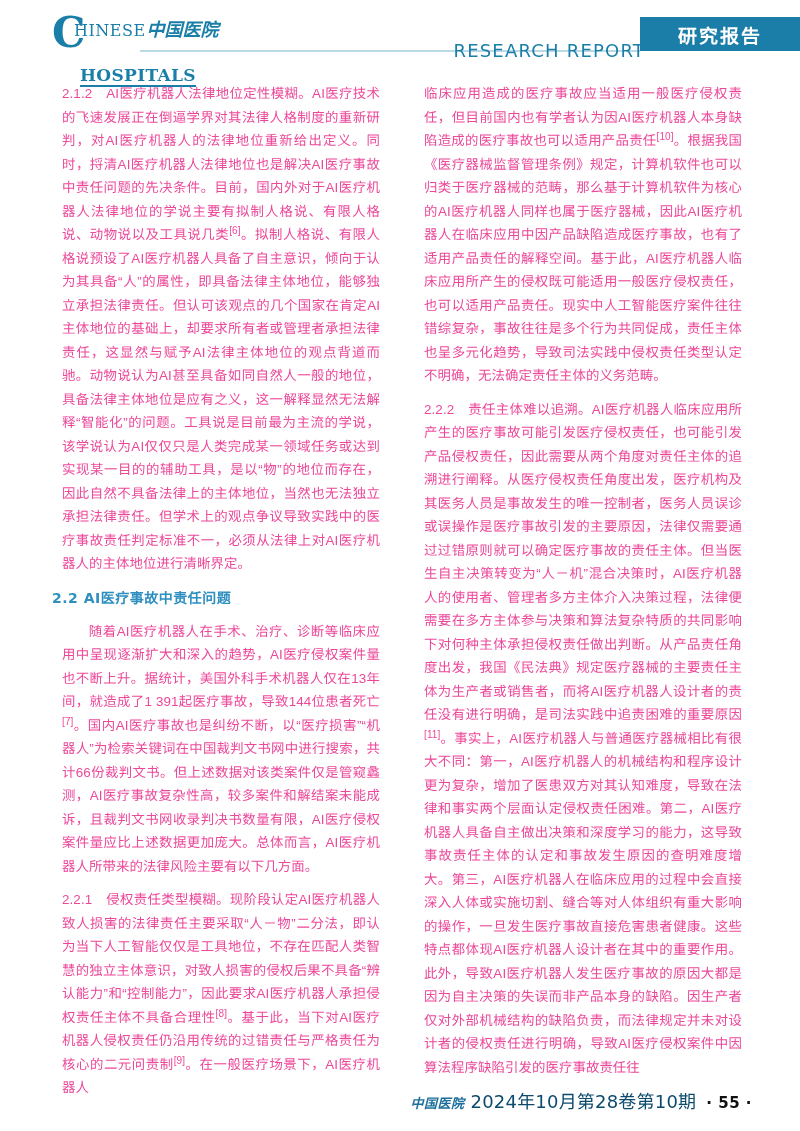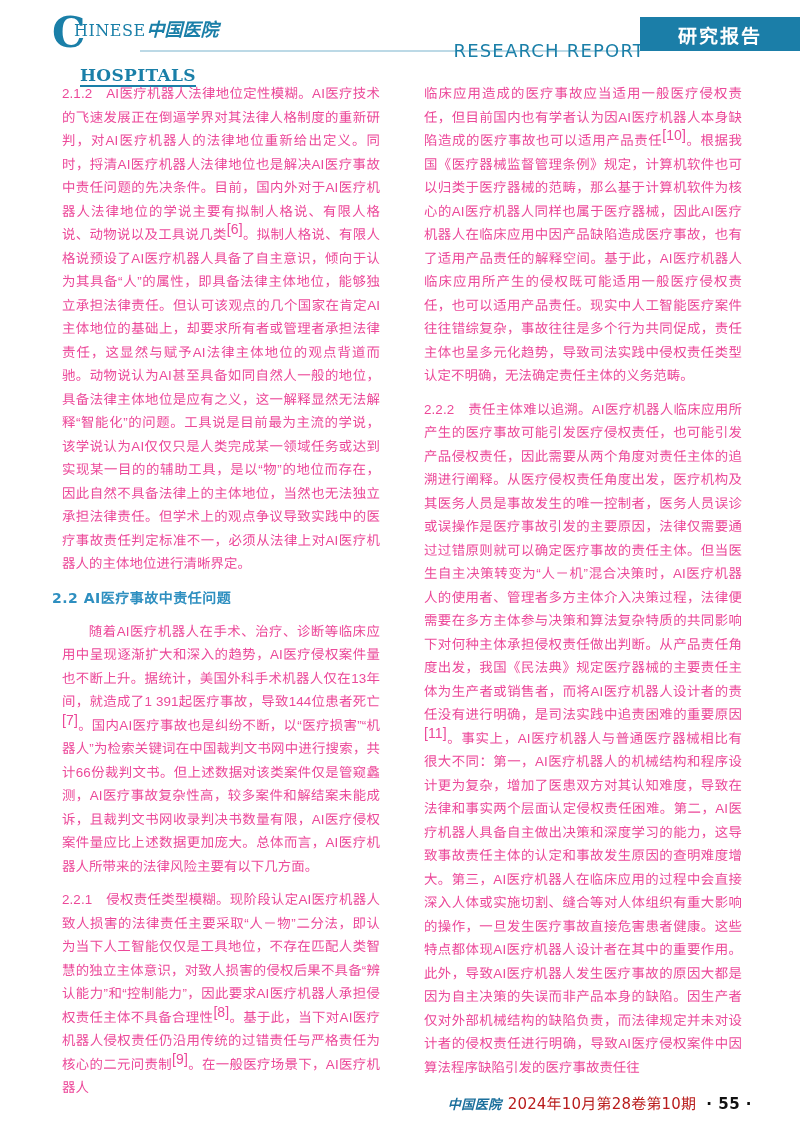--- a/index.html
+++ b/index.html
@@ -159,21 +159,21 @@
     margin: 2px 0 1px 0;
     font-family: "DejaVu Sans", "Liberation Sans", sans-serif;
     font-size: 14px;
     font-weight: bold;
     color: #2e8fc0;
     letter-spacing: 0.5px;
     line-height: 24px;
   }
 
   sup.ref {
-    font-size: 14px;
+    font-size: 10px;
     vertical-align: super;
     line-height: 0;
   }
 
   
   .page-footer {
     position: absolute;
     left: 0;
     bottom: 12px;
     width: 800px;
@@ -191,22 +191,22 @@
   .footer-brand {
     font-family: "DejaVu Sans", "Liberation Sans", sans-serif;
     font-size: 13px;
     font-weight: bold;
     font-style: italic;
     color: #1b6f9c;
     letter-spacing: 0.5px;
   }
   .footer-issue {
     font-family: "DejaVu Sans", "Liberation Sans", sans-serif;
-    font-size: 15px;
-    color: #b91c1c;
+    font-size: 18px;
+    color: #0c4a6e;
     letter-spacing: 0.2px;
   }
   .footer-page {
     font-family: "DejaVu Sans", "Liberation Sans", sans-serif;
     font-size: 15px;
     font-weight: bold;
     color: #111111;
     letter-spacing: 0.5px;
     margin-left: 4px;
   }

